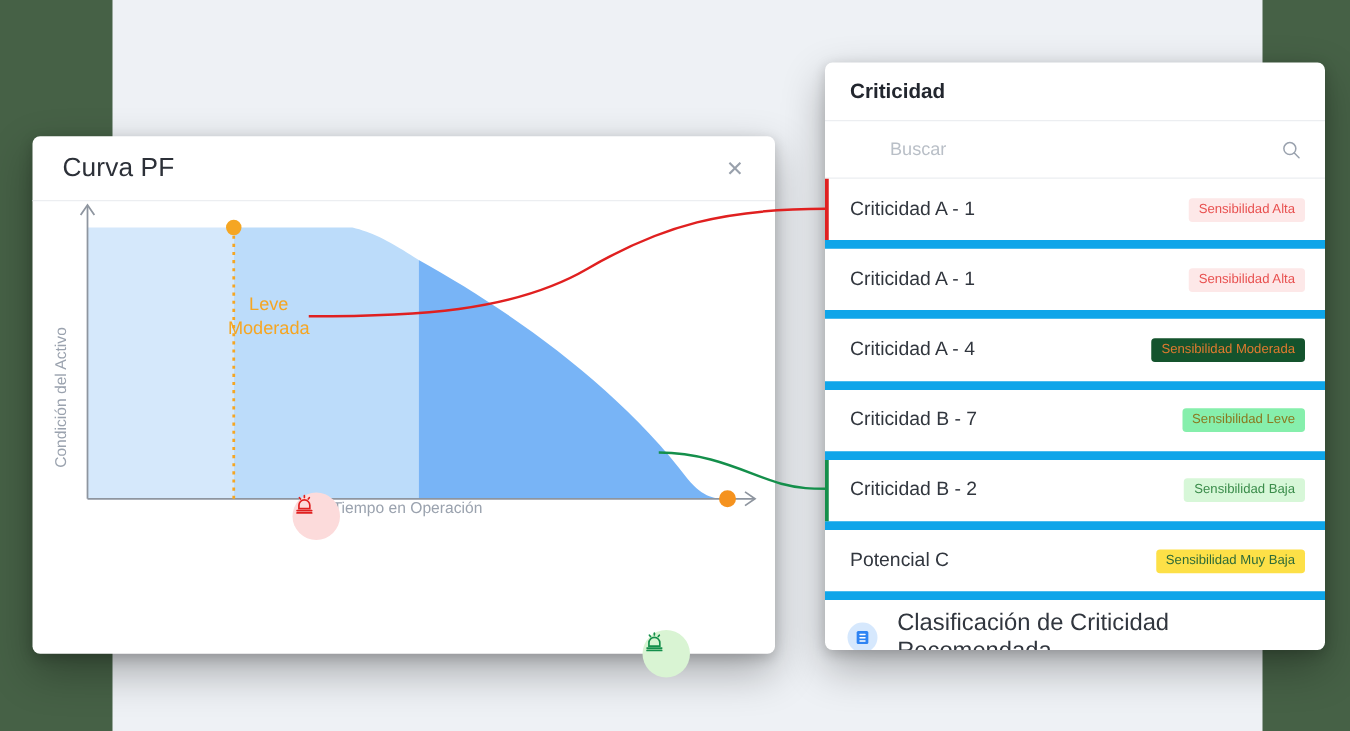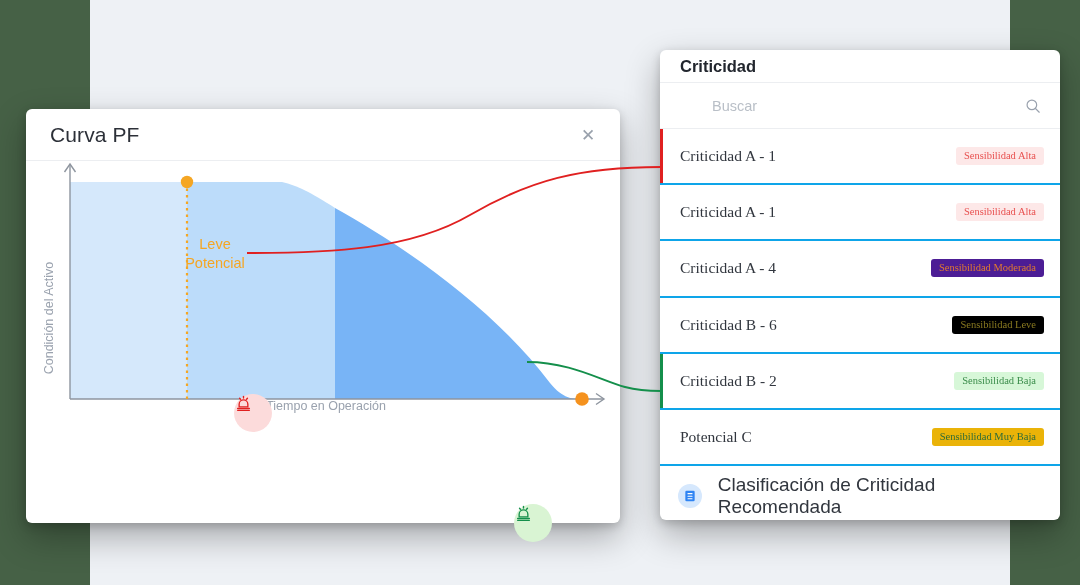--- a/index.html
+++ b/index.html
@@ -119,21 +119,21 @@
     left: 660px;
     top: 50px;
     width: 400px;
     height: 470px;
     background: #ffffff;
     border-radius: 6px;
     box-shadow: 0 14px 34px rgba(0,0,0,0.30), 0 3px 10px rgba(0,0,0,0.18);
     overflow: hidden;
   }
   #crit-header {
-    height: 33px;
+    height: 47px;
     display: flex; align-items: center;
     border-bottom: 1px solid #eceef1;
   }
   #crit-title {
     margin-left: 20px;
     font-size: 16.5px;
     color: #22262e;
     font-weight: bold;
   }
   #crit-search-row {
@@ -155,23 +155,22 @@
   #crit-search::placeholder { color: #b9bfc7; }
   #search-icon-wrap {
     position: absolute; right: 18px; top: 14px;
     width: 18px; height: 18px; color: #9aa2ae;
   }
 
   .crit-row {
     position: relative;
     height: 56.2px;
     display: flex; align-items: center;
-    border-bottom: 2px solid #0ea5e9;
+    border-bottom: 7px solid #0ea5e9;
     cursor: pointer;
-    font-family: Liberation Serif, serif;
   }
   .crit-row .row-bar {
     position: absolute;
     left: 0; top: 0;
     width: 3px; height: 100%;
     background: transparent;
   }
   .crit-row.sel-red   .row-bar { background: #e02020; }
   .crit-row.sel-green .row-bar { background: #148f4b; }
 
@@ -249,21 +248,21 @@
 
         <circle cx="161" cy="21" r="6.2" fill="#f5a623"></circle>
         <circle cx="556" cy="238" r="6.8" fill="#f5921e"></circle>
       </svg>
 
       <div class="axis-label" id="ylab">Condición del Activo</div>
       <div class="axis-label" id="xlab">Tiempo en Operación</div>
 
       <div class="marker-label" id="falla-potencial-label">
         <div>Leve</div>
-        <div>Potencial</div>
+        <div>Moderada</div>
       </div>
 
       <div class="alarm-bubble" id="bubble-red">
         <svg width="19" height="19" viewBox="0 0 24 24">
           <g fill="none" stroke="#e02020" stroke-width="1.7" stroke-linecap="round">
             <path d="M6.5 16.3 V13 a5.5 5.5 0 0 1 11 0 v3.3 z" fill="none"></path>
             <line x1="4.6" y1="18.3" x2="19.4" y2="18.3"></line>
             <line x1="4.6" y1="20.6" x2="19.4" y2="20.6"></line>
             <line x1="12" y1="3.2" x2="12" y2="5.0"></line>
             <line x1="7.0" y1="5.3" x2="8.1" y2="6.6"></line>
@@ -311,39 +310,39 @@
 
     <div class="crit-row">
       <span class="row-bar"></span>
       <span class="crit-name">Criticidad A - 1</span>
       <span class="crit-badge" style="background:#fde8e8;color:#e8504f;">Sensibilidad Alta</span>
     </div>
 
     <div class="crit-row">
       <span class="row-bar"></span>
       <span class="crit-name">Criticidad A - 4</span>
-      <span class="crit-badge" style="background:#4c1d95;color:#e07a2f;text-align:center;">Sensibilidad Moderada</span>
+      <span class="crit-badge" style="background:#14532d;color:#e07a2f;text-align:center;">Sensibilidad Moderada</span>
     </div>
 
     <div class="crit-row">
       <span class="row-bar"></span>
-      <span class="crit-name">Criticidad B - 6</span>
-      <span class="crit-badge" style="background:#000000;color:#8a7a20;">Sensibilidad Leve</span>
+      <span class="crit-name">Criticidad B - 7</span>
+      <span class="crit-badge" style="background:#86efac;color:#8a7a20;">Sensibilidad Leve</span>
     </div>
 
     <div class="crit-row sel-green">
       <span class="row-bar"></span>
       <span class="crit-name">Criticidad B - 2</span>
       <span class="crit-badge" style="background:#d7f7d8;color:#3a8c4a;">Sensibilidad Baja</span>
     </div>
 
     <div class="crit-row">
       <span class="row-bar"></span>
       <span class="crit-name">Potencial C</span>
-      <span class="crit-badge" style="background:#eab308;color:#2e6b38;">Sensibilidad Muy Baja</span>
+      <span class="crit-badge" style="background:#fde047;color:#2e6b38;">Sensibilidad Muy Baja</span>
     </div>
 
     <div id="crit-footer-row">
       <span id="footer-icon">
         <svg width="14" height="14" viewBox="0 0 24 24">
           <rect x="4" y="3" width="16" height="18" rx="2.2" fill="#2f84f3"></rect>
           <rect x="7.6" y="7" width="8.8" height="1.9" rx="0.9" fill="#ffffff"></rect>
           <rect x="7.6" y="11.4" width="8.8" height="1.9" rx="0.9" fill="#ffffff"></rect>
           <rect x="7.6" y="15.8" width="8.8" height="1.9" rx="0.9" fill="#ffffff"></rect>
         </svg>

